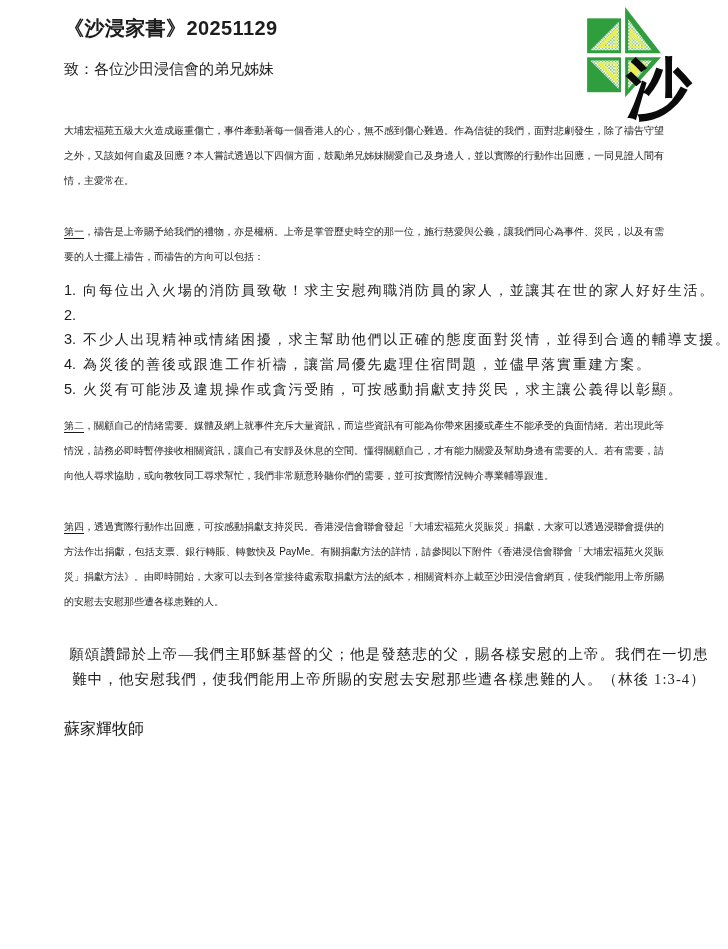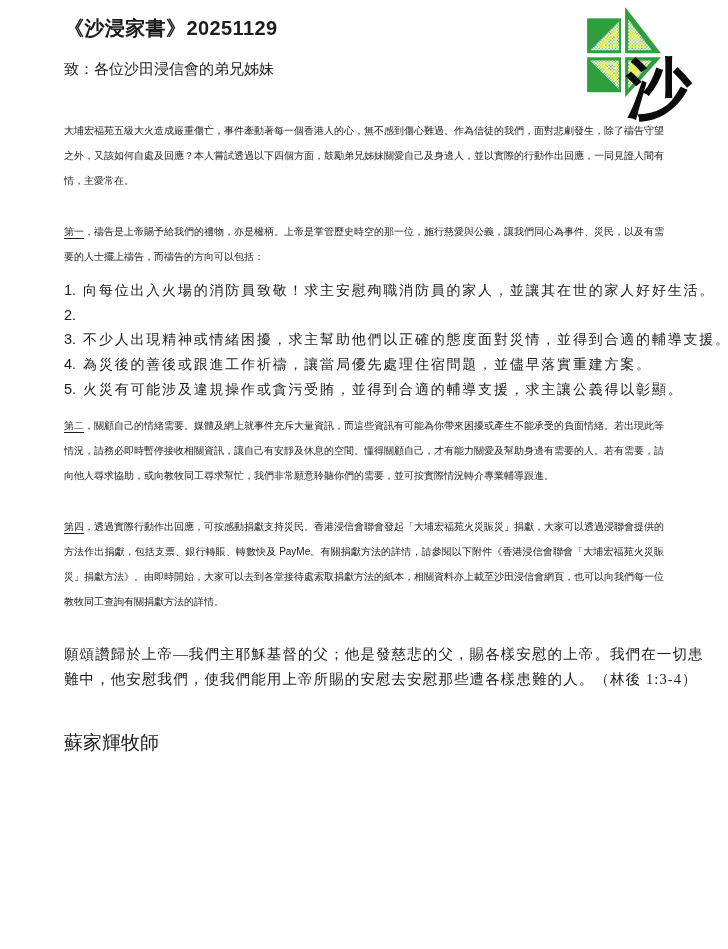--- a/index.html
+++ b/index.html
@@ -6,21 +6,21 @@
   .page{
     position:relative;
     width:728px;
     height:949px;
     background:#ffffff;
     color:#1c1c1c;
     font-family:"Liberation Sans","DejaVu Sans",sans-serif;
     overflow:hidden;
   }
   .content{padding:14px 96px 0 64px;}
-  p{margin:0;}
+  p{margin:0;text-align:center;}
 
   .title{
     font-size:20px;
     font-weight:600;
     letter-spacing:0.4px;
     line-height:28px;
   }
 
   .logo{
     position:absolute;
@@ -76,22 +76,22 @@
   .verse{
     margin-top:28px;
     width:650px;
     font-family:"Liberation Serif","DejaVu Serif",serif;
     font-size:14.5px;
     line-height:25px;
     letter-spacing:1.1px;
   }
 
   .signature{
-    margin-top:42px;
-    font-size:19px;
+    margin-top:28px;
+    font-size:16px;
     line-height:18px;
   }
 </style>
 </head>
 <body>
 
 <div class="page">
 
   <div class="logo">
     <svg viewBox="0 0 115 115" width="118" height="118">
@@ -147,27 +147,27 @@
       <div class="prayer-item">
           <span class="num">3.</span>
           <span class="itext">不少人出現精神或情緒困擾，求主幫助他們以正確的態度面對災情，並得到合適的輔導支援。</span>
         </div>
       <div class="prayer-item">
           <span class="num">4.</span>
           <span class="itext">為災後的善後或跟進工作祈禱，讓當局優先處理住宿問題，並儘早落實重建方案。</span>
         </div>
       <div class="prayer-item">
           <span class="num">5.</span>
-          <span class="itext">火災有可能涉及違規操作或貪污受賄，並得到合適的輔導支援，求主讓公義得以彰顯。</span>
+          <span class="itext">火災有可能涉及違規操作或貪污受賄，可按感動捐獻支持災民，求主讓公義得以彰顯。</span>
         </div>
     </div>
 
     <p class="body-text mt-sec2"><span class="sec-label">第二</span><span>，關顧自己的情緒需要。媒體及網上就事件充斥大量資訊，而這些資訊有可能為你帶來困擾或產生不能承受的負面情緒。若出現此等情況，請務必即時暫停接收相關資訊，讓自己有安靜及休息的空間。懂得關顧自己，才有能力關愛及幫助身邊有需要的人。若有需要，請向他人尋求協助，或向教牧同工尋求幫忙，我們非常願意聆聽你們的需要，並可按實際情況轉介專業輔導跟進。</span></p>
 
 
-    <p class="body-text mt-sec"><span class="sec-label">第四</span><span>，透過實際行動作出回應，可按感動捐獻支持災民。香港浸信會聯會發起「大埔宏福苑火災賑災」捐獻，大家可以透過浸聯會提供的方法作出捐獻，包括支票、銀行轉賬、轉數快及 PayMe。有關捐獻方法的詳情，請參閱以下附件《香港浸信會聯會「大埔宏福苑火災賑災」捐獻方法》。由即時開始，大家可以去到各堂接待處索取捐獻方法的紙本，相關資料亦上載至沙田浸信會網頁，也可以向我們每一位教牧同工查詢有關捐獻方法的詳情。</span></p>
+    <p class="body-text mt-sec"><span class="sec-label">第四</span><span>，透過實際行動作出回應，可按感動捐獻支持災民。香港浸信會聯會發起「大埔宏福苑火災賑災」捐獻，大家可以透過浸聯會提供的方法作出捐獻，包括支票、銀行轉賬、轉數快及 PayMe。有關捐獻方法的詳情，請參閱以下附件《香港浸信會聯會「大埔宏福苑火災賑災」捐獻方法》。由即時開始，大家可以去到各堂接待處索取捐獻方法的紙本，相關資料亦上載至沙田浸信會網頁，使我們能用上帝所賜的安慰去安慰那些遭各樣患難的人。</span></p>
 
     <p class="verse">願頌讚歸於上帝—我們主耶穌基督的父；他是發慈悲的父，賜各樣安慰的上帝。我們在一切患難中，他安慰我們，使我們能用上帝所賜的安慰去安慰那些遭各樣患難的人。（林後 1:3-4）</p>
 
     <div class="signature">蘇家輝牧師</div>
 
   </div>
 </div>
 
 </body></html>

